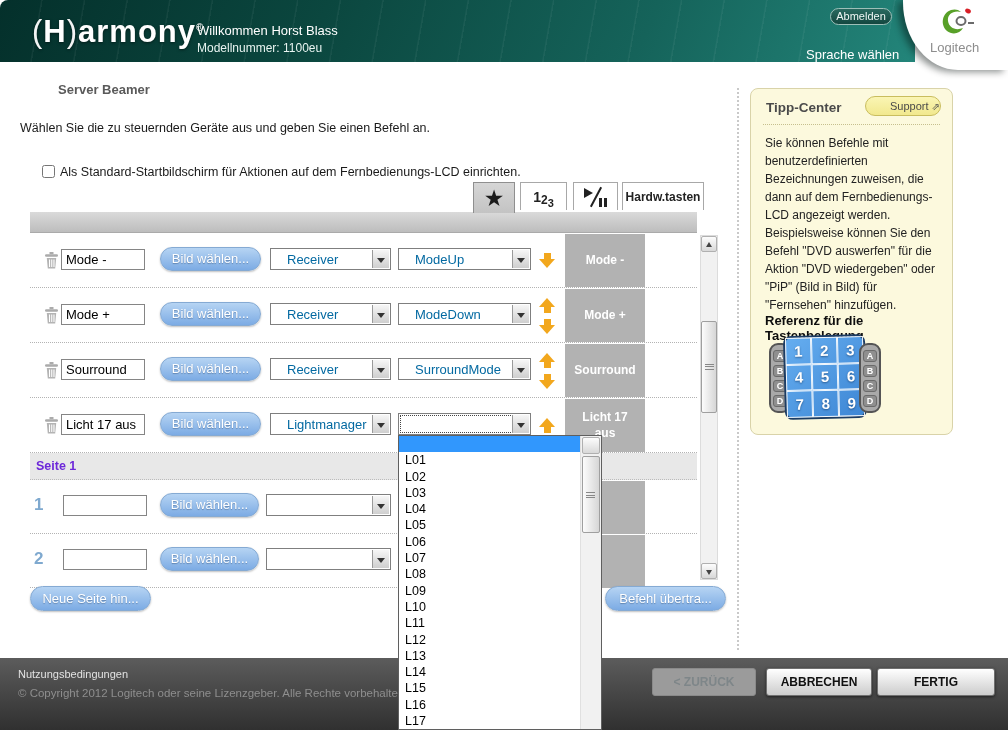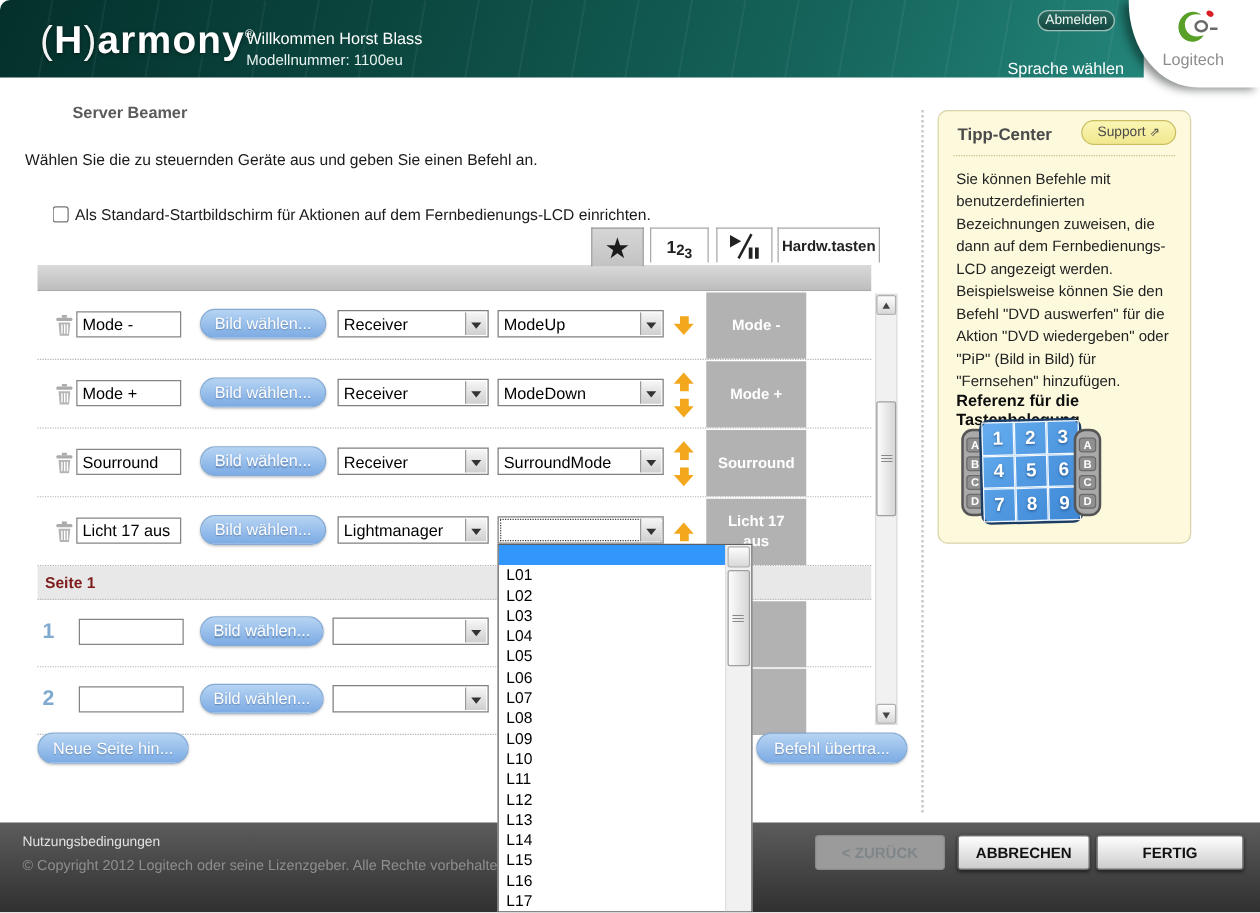--- a/index.html
+++ b/index.html
@@ -60,42 +60,42 @@
   .rows { position:absolute; left:30px; top:233px; width:667px; }
   .cmd-row { position:relative; height:55px; border-bottom:1px dotted #b3b3b3; background:#fff; }
   .trash { position:absolute; left:14px; top:19px; cursor:pointer; }
   .t-input { position:absolute; left:31px; top:16px; width:84px; height:21px; border:1px solid #858585;
     font-family:"Liberation Sans",sans-serif; font-size:13px; padding:0 4px; color:#000; }
   .pill { border:1px solid #85aad3; border-radius:13px; background:linear-gradient(#b6d4f3,#7cabe4);
     color:#fff; font-weight:normal; font-size:13px; text-align:center;
     text-shadow:0 1px 1px rgba(70,100,140,.6); cursor:pointer; box-shadow:0 1px 2px rgba(0,0,0,.25); }
   .row-pill { position:absolute; left:130px; top:14px; width:101px; height:24px; line-height:22px; }
   .fsel { position:absolute; height:22px; background:#fff; border:1px solid #7f7f7f; cursor:pointer; }
-  .fsel .txt { position:absolute; left:4px; top:3px; font-size:13px; color:#000000; white-space:nowrap; }
+  .fsel .txt { position:absolute; left:16px; top:3px; font-size:13px; color:#0369a1; white-space:nowrap; }
   .fsel .arrow-btn { position:absolute; right:1px; top:1px; bottom:1px; width:17px;
     background:linear-gradient(#f6f6f6,#cfcfcf); border-left:1px solid #9a9a9a; }
   .fsel .arrow-btn::after { content:""; position:absolute; left:4px; top:8px; width:0; height:0;
     border-left:4px solid transparent; border-right:4px solid transparent; border-top:5px solid #333; }
   .sel-geraet { left:240px; top:15px; width:121px; }
   .sel-befehl { left:368px; top:15px; width:133px; }
   .fsel.focused { outline:1px dotted #444; outline-offset:-3px; }
   .movers { position:absolute; left:509px; top:0; height:55px; width:18px; display:flex;
     flex-direction:column; justify-content:center; gap:6px; }
   .arrow { position:relative; width:17px; height:15px; cursor:pointer; }
   .arrow.up::before { content:""; position:absolute; left:0; top:0; width:0; height:0;
     border-left:8.5px solid transparent; border-right:8.5px solid transparent; border-bottom:9px solid #f2a71d; }
   .arrow.up::after { content:""; position:absolute; left:5px; top:8px; width:7px; height:7px; background:#f2a71d; }
   .arrow.down::before { content:""; position:absolute; left:0; bottom:0; width:0; height:0;
     border-left:8.5px solid transparent; border-right:8.5px solid transparent; border-top:9px solid #f2a71d; }
   .arrow.down::after { content:""; position:absolute; left:5px; bottom:8px; width:7px; height:7px; background:#f2a71d; }
   .tile { position:absolute; left:535px; top:1px; width:80px; height:53px; background:#b2b2b2;
     color:#fff; font-weight:bold; font-size:12px; display:flex; align-items:center; justify-content:center;
     text-align:center; line-height:1.3; padding:0 6px; }
   .section-band { position:relative; height:27px; background:#e8e8e8; border-bottom:1px dotted #bbb;
-    font-size:12.5px; font-weight:bold; color:#7f1d1d; line-height:27px; padding-left:6px; }
+    font-size:12.5px; font-weight:bold; color:#6d28d9; line-height:27px; padding-left:6px; }
   .page-row { position:relative; height:54px; border-bottom:1px dotted #b3b3b3; background:#fff; }
   .pr-num { position:absolute; left:4px; top:15px; font-size:17px; font-weight:bold; color:#7fa9cf; }
   .pr-input { position:absolute; left:33px; top:15px; width:84px; height:21px; border:1px solid #858585;
     font-family:"Liberation Sans",sans-serif; font-size:13px; padding:0 4px; }
   .pr-pill { position:absolute; left:130px; top:13px; width:99px; height:24px; line-height:22px; }
   .pr-sel { left:236px; top:14px; width:125px; }
 
   
   .vscroll { position:absolute; left:700px; top:235px; width:18px; height:345px; background:#f1f1f1; border:1px solid #dcdcdc; }
   .sb-btn { position:absolute; left:0; width:16px; height:16px; background:linear-gradient(#fdfdfd,#d8d8d8);
@@ -115,21 +115,21 @@
   .btn-newpage  { position:absolute; left:30px;  top:586px; width:121px; height:25px; line-height:23px; }
   .btn-transfer { position:absolute; left:605px; top:586px; width:121px; height:25px; line-height:23px; }
 
   
   .vdivider { position:absolute; left:737px; top:88px; height:562px; border-left:2px dotted #c9c9c9; }
   .tip-panel { position:absolute; left:750px; top:88px; width:203px; height:347px;
     background:#fcf9dd; border:1px solid #d9d3a9; border-radius:8px; }
   .tip-title { position:absolute; left:15px; top:11px; font-size:13.5px; font-weight:bold; color:#4a4a4a; }
   .btn-support { position:absolute; right:11px; top:7px; width:76px; height:20px;
     background:linear-gradient(#faf5b4,#f1e88e); border:1px solid #c9bd5e; border-radius:10px;
-    font-size:11px; color:#4a4a4a; text-align:center; line-height:18px; cursor:pointer; }
+    font-size:11px; color:#4a4a4a; text-align:right; line-height:18px; cursor:pointer; }
   .ext-glyph { font-size:10px; color:#4a4a4a; }
   .tip-divider { position:absolute; left:12px; right:12px; top:35px; border-top:1px dotted #c6bf8e; }
   .tip-text { position:absolute; left:14px; top:45px; width:178px; font-size:12px; line-height:18px; color:#222; }
   .ref-title { position:absolute; left:14px; top:224px; font-size:13px; font-weight:bold; color:#0d0d0d; }
   .keypad { position:absolute; left:18px; top:246px; width:112px; height:86px; }
   .kp-strip { position:absolute; top:8px; width:22px; height:70px; background:#a9a9a9;
     border:2px solid #555; border-radius:9px; display:flex; flex-direction:column;
     align-items:center; justify-content:space-around; padding:3px 0; }
   .kp-strip-l { left:0; } .kp-strip-r { right:0; }
   .kp-key { width:14px; height:12px; background:#8f8f8f; border:1px solid #6b6b6b; border-radius:3px;

